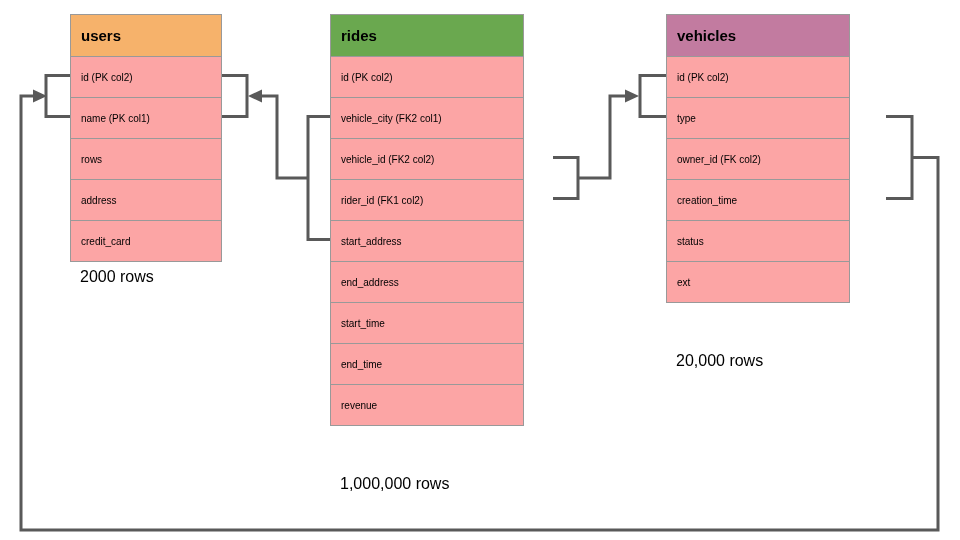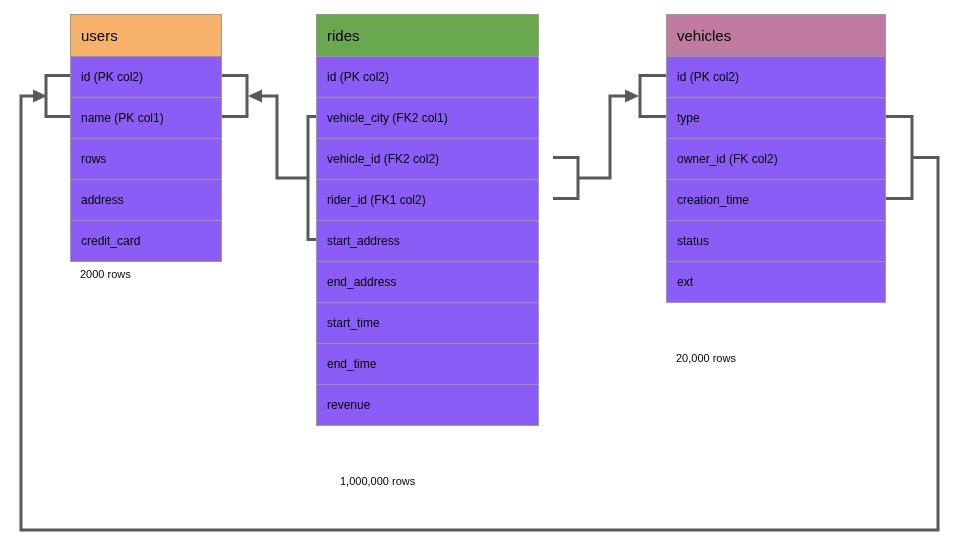--- a/index.html
+++ b/index.html
@@ -23,35 +23,36 @@
     box-sizing: border-box;
   }
   .thead {
     height: 41px;
     display: flex;
     align-items: center;
     padding-left: 10px;
     font-size: 15px;
     color: #000000;
     box-sizing: border-box;
+    font-weight: bold;
   }
   .trow {
     height: 41px;
     display: flex;
     align-items: center;
     padding-left: 10px;
-    font-size: 12px;
+    font-size: 10px;
     color: #000000;
     border-top: 1px solid #999999;
     box-sizing: border-box;
-    background: #8b5cf6;
+    background: #fca5a5;
   }
   .rowcount {
     position: absolute;
-    font-size: 11px;
+    font-size: 16px;
     color: #000000;
   }
 </style>
 </head>
 <body>
 
 <div class="canvas">
 
   <svg class="connectors" viewBox="0 0 960 540">
 
@@ -80,35 +81,35 @@
   <div class="db-table" style="left:70px; top:14px; width:152px;">
     <div class="thead" style="background-color: rgb(246, 178, 107);">users</div>
     <div class="trow">id (PK col2)</div>
     <div class="trow">name (PK col1)</div>
     <div class="trow">rows</div>
     <div class="trow">address</div>
     <div class="trow">credit_card</div>
   </div>
   <div class="rowcount" style="left:80px; top:268px;">2000 rows</div>
 
-  <div class="db-table" style="left:316px; top:14px; width:223px;">
+  <div class="db-table" style="left:330px; top:14px; width:194px;">
     <div class="thead" style="background-color: rgb(106, 168, 79);">rides</div>
     <div class="trow">id (PK col2)</div>
     <div class="trow">vehicle_city (FK2 col1)</div>
     <div class="trow">vehicle_id (FK2 col2)</div>
     <div class="trow">rider_id (FK1 col2)</div>
     <div class="trow">start_address</div>
     <div class="trow">end_address</div>
     <div class="trow">start_time</div>
     <div class="trow">end_time</div>
     <div class="trow">revenue</div>
   </div>
   <div class="rowcount" style="left:340px; top:475px;text-align:center;">1,000,000 rows</div>
 
-  <div class="db-table" style="left:666px; top:14px; width:220px;">
+  <div class="db-table" style="left:666px; top:14px; width:184px;">
     <div class="thead" style="background-color: rgb(194, 123, 160);">vehicles</div>
     <div class="trow">id (PK col2)</div>
     <div class="trow">type</div>
     <div class="trow">owner_id (FK col2)</div>
     <div class="trow">creation_time</div>
     <div class="trow">status</div>
     <div class="trow">ext</div>
   </div>
   <div class="rowcount" style="left:676px; top:352px;">20,000 rows</div>
 

